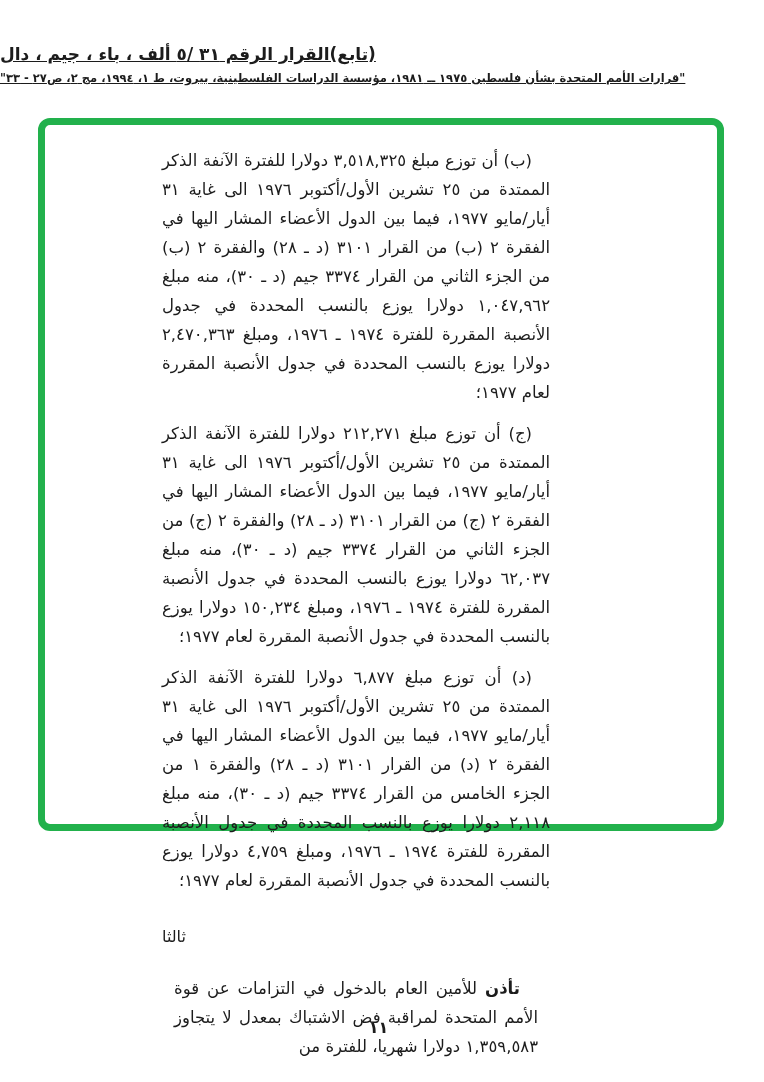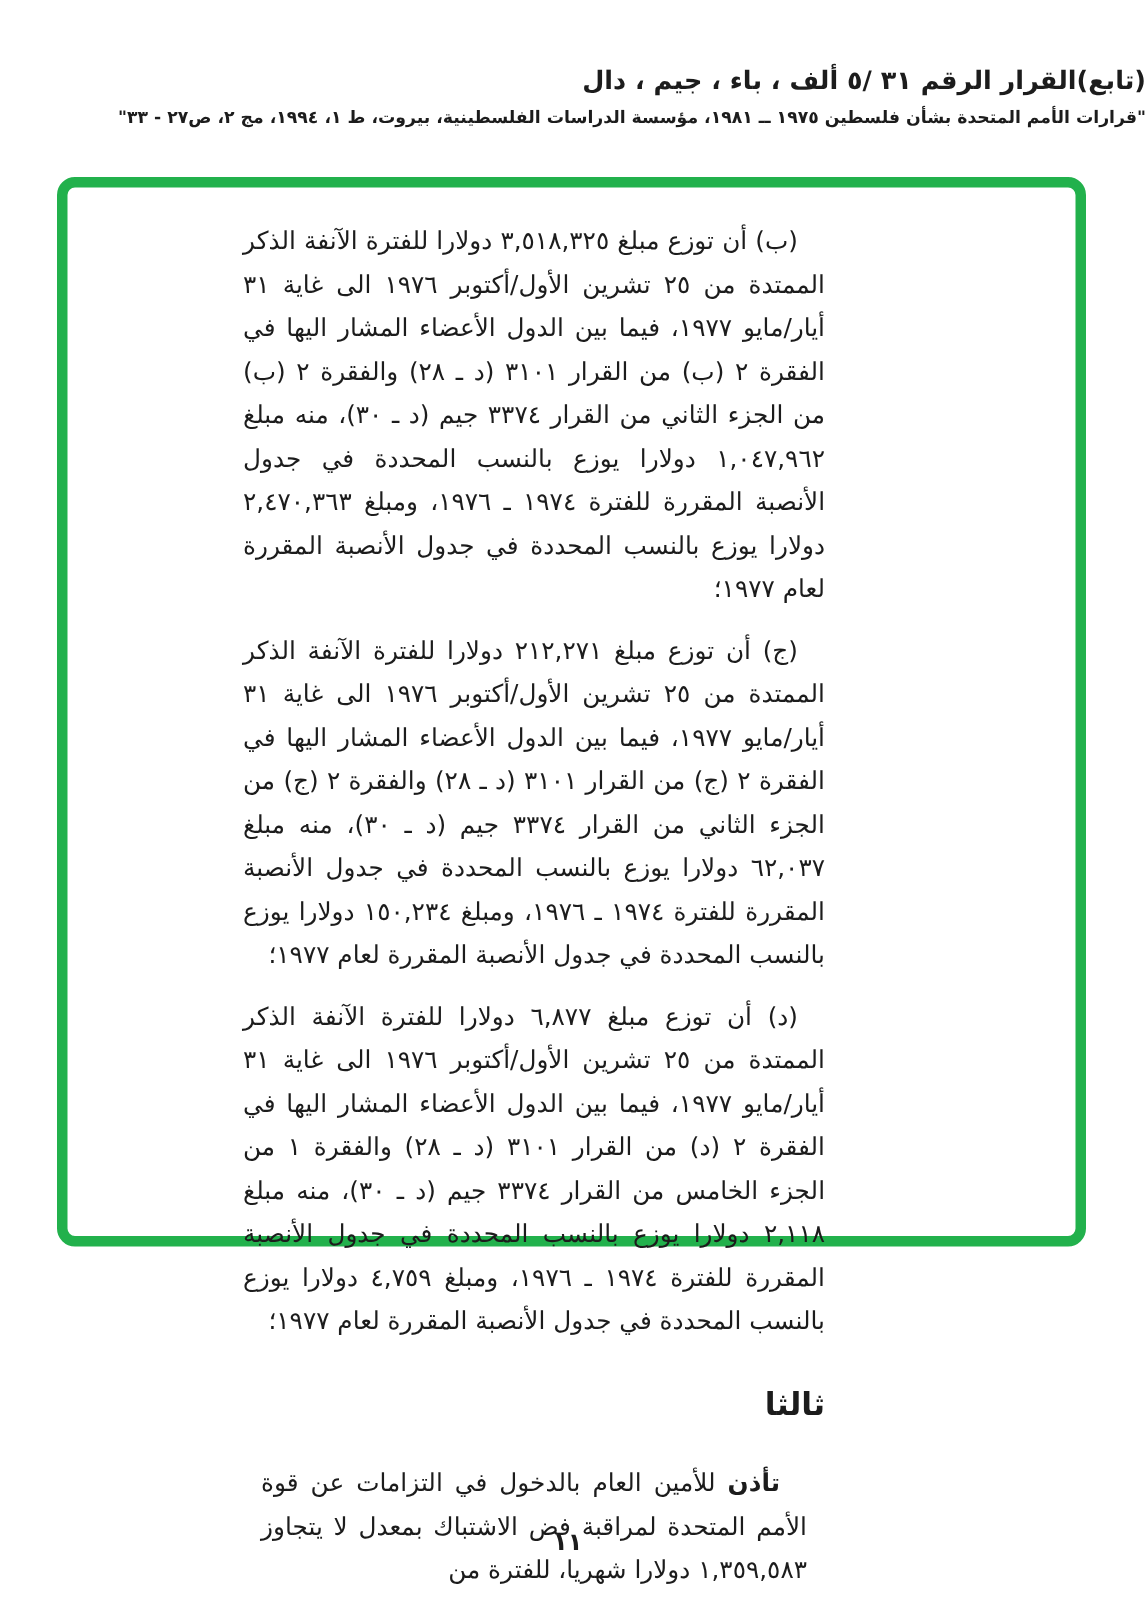--- a/index.html
+++ b/index.html
@@ -9,22 +9,23 @@
     position: relative;
     font-family: "DejaVu Sans", sans-serif;
     color: #1c1c1c;
     overflow: hidden;
   }
 
   
   .doc-header {
     position: absolute;
     top: 44px; left: 0; right: 0;
-    text-align: right;
+    text-align: left;
     direction: rtl;
+    text-decoration: underline;
   }
   .doc-title {
     font-size: 17px;
     font-weight: bold;
     letter-spacing: 0.2px;
   }
   .doc-source {
     font-size: 11.5px;
     font-weight: bold;
     margin-top: 7px;
@@ -46,23 +47,23 @@
     text-align: justify;
     padding: 21px 167px 0 117px; 
     font-size: 16.5px;
     line-height: 29px;
   }
   .body-para {
     margin: 0 0 12px 0;
     text-indent: 18px;
   }
   .section-heading {
-    text-align: right;
-    font-size: 21px;
-    font-weight: bold;
+    text-align: left;
+    font-size: 16px;
+    font-weight: normal;
     margin: 27px 0 23px 0;
   }
   .closing-para {
     margin: 12px;
     text-indent: 18px;
   }
   .closing-lead { font-weight: bold; }
 
   
   .page-number {

